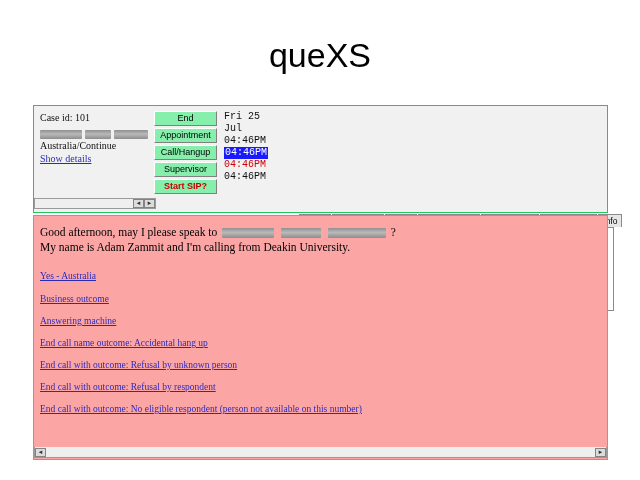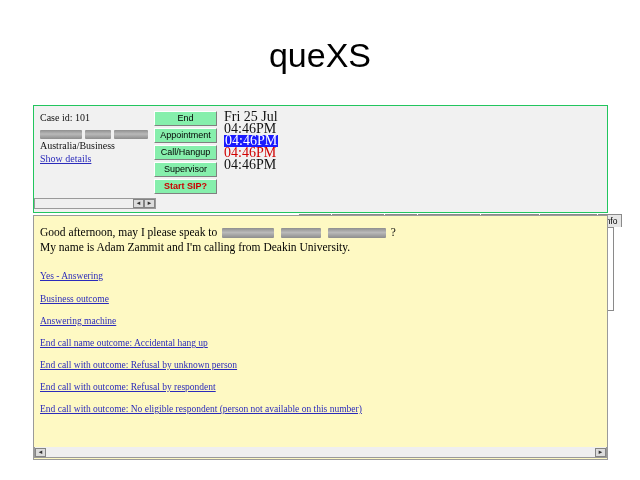--- a/index.html
+++ b/index.html
@@ -94,23 +94,24 @@
     color: #cc0000;
     font-weight: bold;
   }
 
   
   .time-col {
     position: absolute;
     left: 190px;
     top: 5px;
     width: 56px;
-    font-size: 14px;
+    font-size: 10px;
     line-height: 12px;
     color: #111;
+    font-family: Liberation Mono, monospace;
   }
   .time-col .hl-blue {
     background: #1a1aff;
     color: #ffffff;
     display: inline-block;
     padding: 0 1px;
   }
   .time-col .hl-red {
     color: #d00000;
     display: inline-block;
@@ -203,21 +204,21 @@
     font-family: "Liberation Serif", serif;
   }
 
   
   .panel-main {
     position: absolute;
     left: 33px;
     top: 215px;
     width: 575px;
     height: 245px;
-    background: #fef9c3;
+    background: #fca5a5;
     border: 1px solid #9a9a9a;
     box-sizing: border-box;
     padding: 9px 0 0 6px;
   }
   .script-line {
     font-size: 11.5px;
     color: #000;
     line-height: 15px;
     white-space: nowrap;
   }
@@ -272,21 +273,21 @@
 
   <div class="app-title">queXS</div>
 
   <div class="panel-top">
 
     <div class="case-block">
       <div>Case id: 101</div>
       <div class="redact-row">
         <span class="redact" style="width:42px"></span><span class="redact" style="width:26px;margin-left:3px"></span><span class="redact" style="width:34px;margin-left:3px"></span>
       </div>
-      <div>Australia/Business</div>
+      <div>Australia/Continue</div>
       <a href="#">Show details</a>
     </div>
 
     <div class="btn-col">
       <button class="vbtn">End</button>
       <button class="vbtn">Appointment</button>
       <button class="vbtn">Call/Hangup</button>
       <button class="vbtn">Supervisor</button>
       <button class="vbtn red">Start SIP?</button>
     </div>
@@ -340,21 +341,21 @@
     <div class="script-line">
       <span>Good afternoon, may I please speak to</span>
       <span class="redact" style="width:52px"></span>
       <span class="redact" style="width:40px"></span>
       <span class="redact" style="width:58px"></span>
       <span>?</span>
     </div>
     <div class="script-line">My name is Adam Zammit and I'm calling from Deakin University.</div>
 
     <div class="links">
-      <a href="#" class="first">Yes - Answering</a>
+      <a href="#" class="first">Yes - Australia</a>
       <a href="#">Business outcome</a>
       <a href="#">Answering machine</a>
       <a href="#">End call name outcome: Accidental hang up</a>
       <a href="#">End call with outcome: Refusal by unknown person</a>
       <a href="#">End call with outcome: Refusal by respondent</a>
       <a href="#">End call with outcome: No eligible respondent (person not available on this number)</a>
     </div>
   </div>
 
   <div class="bottom-scroll">

